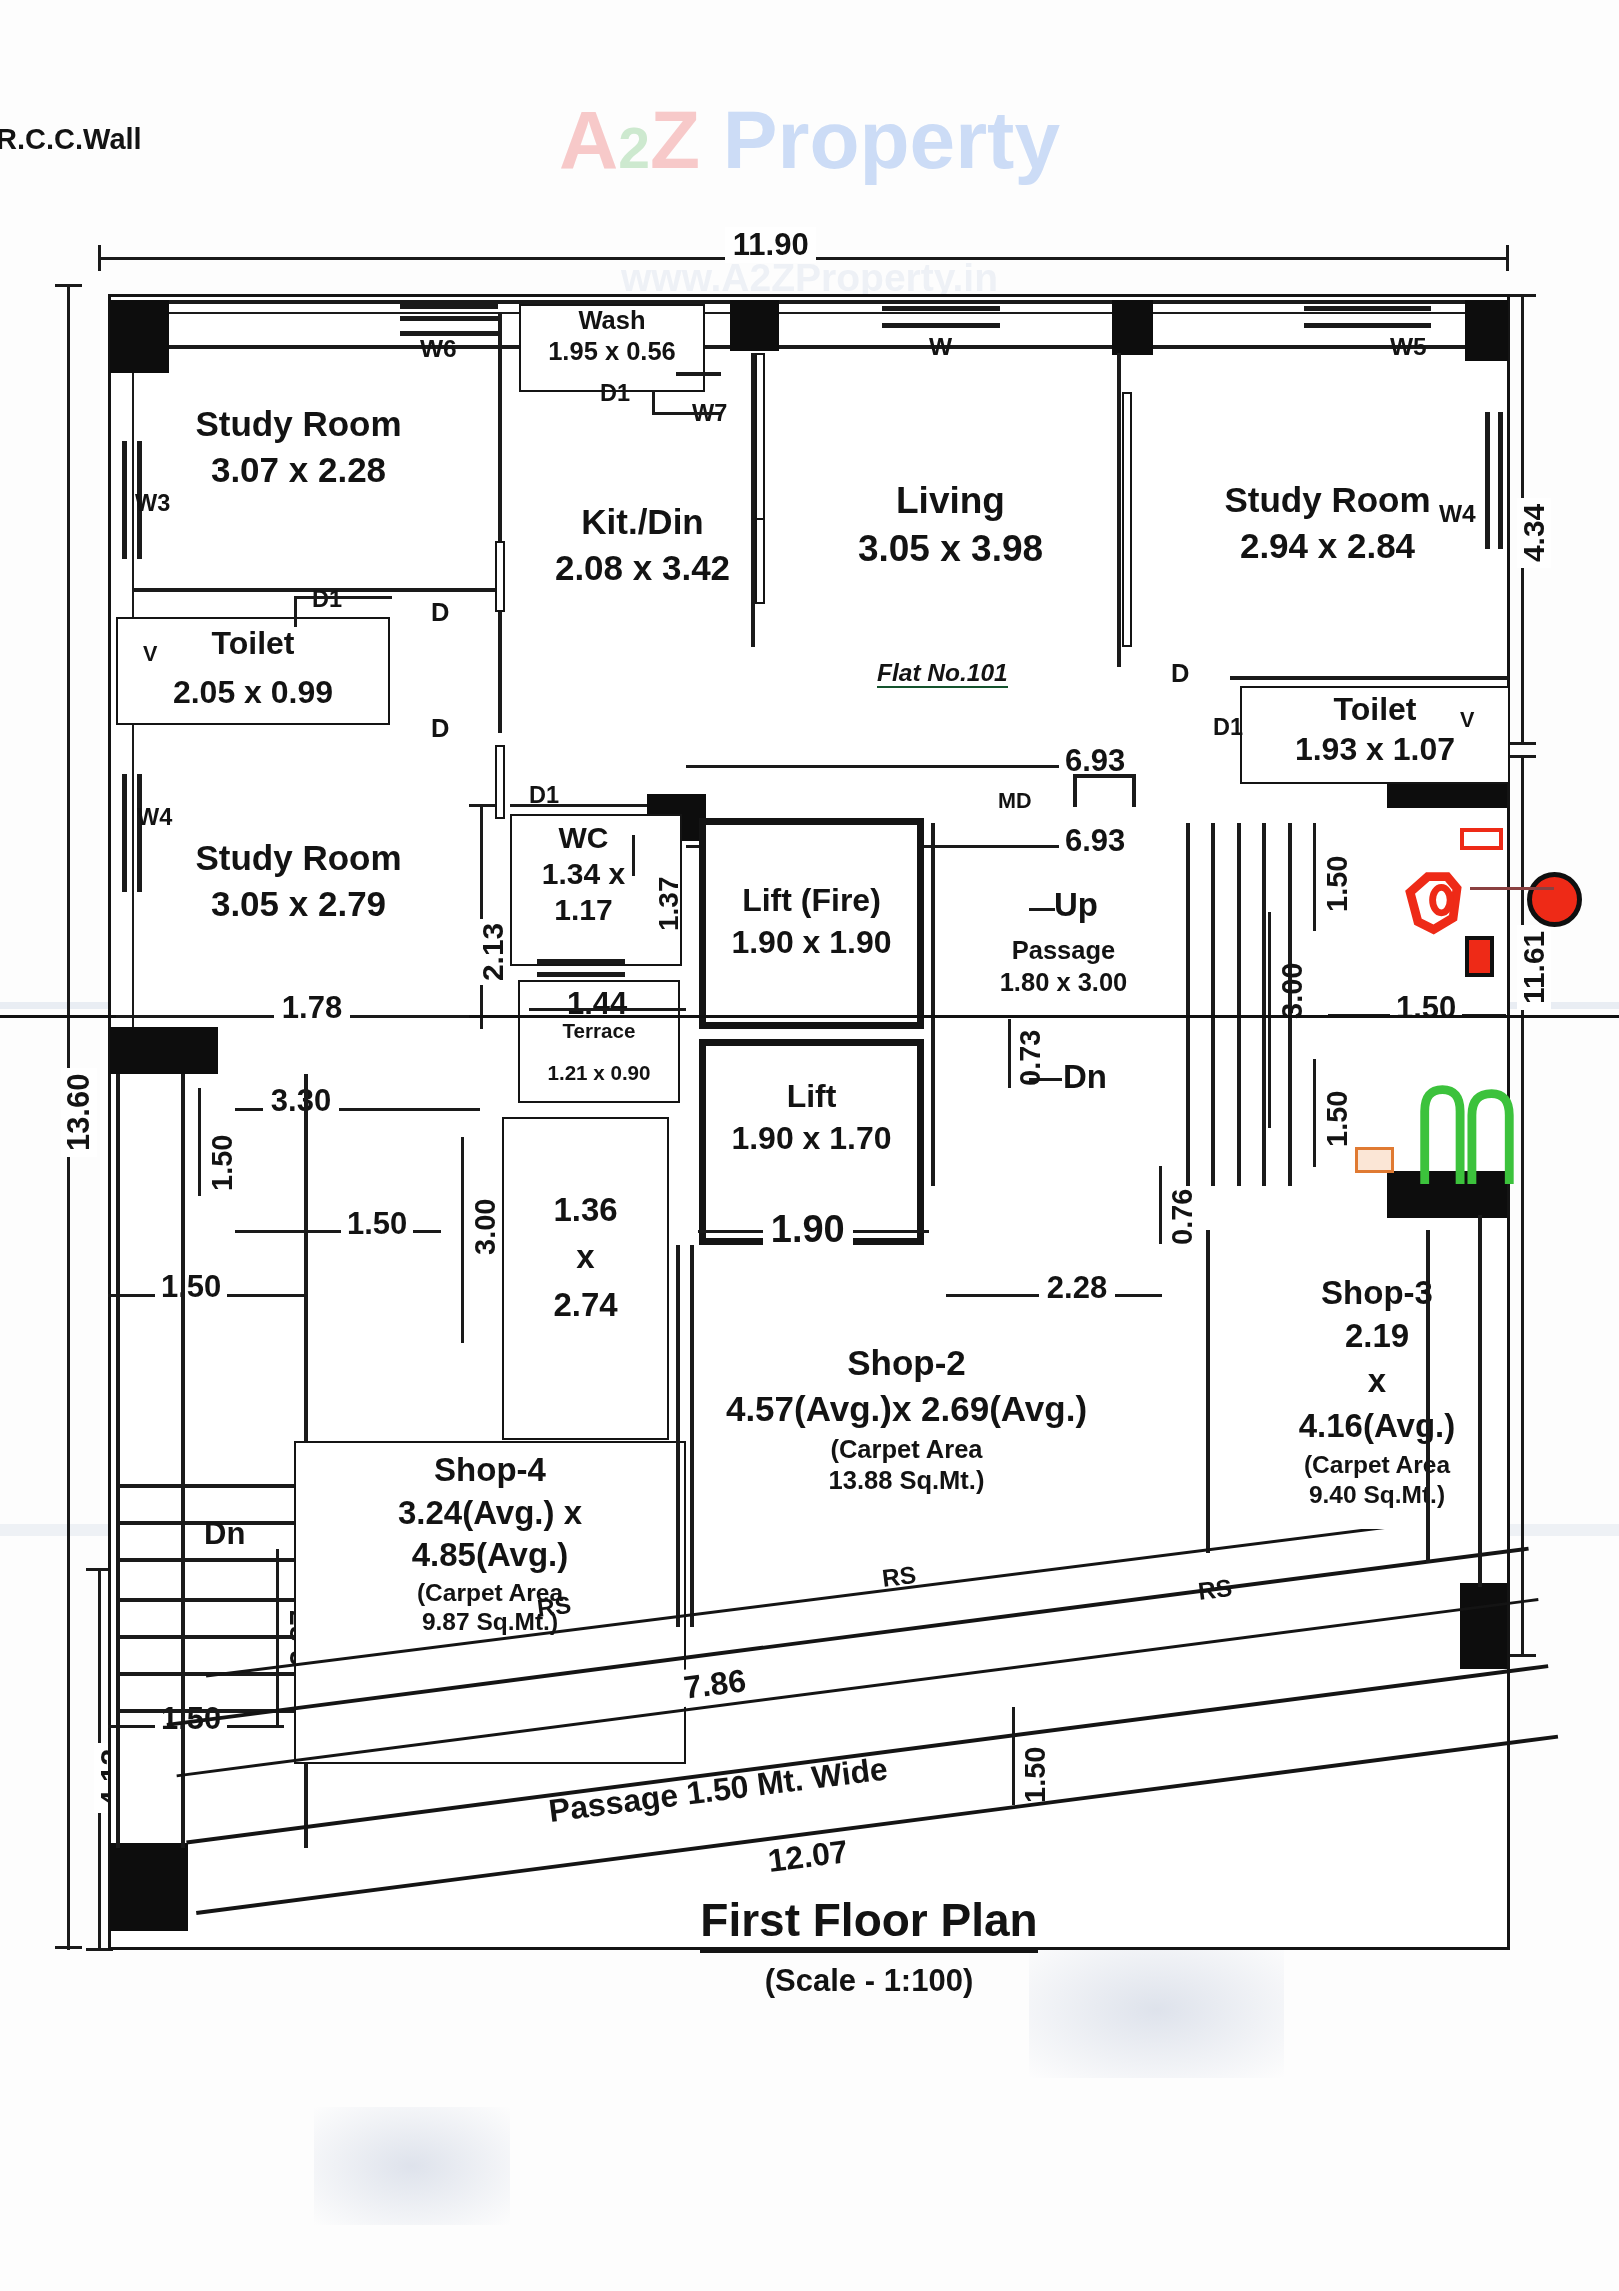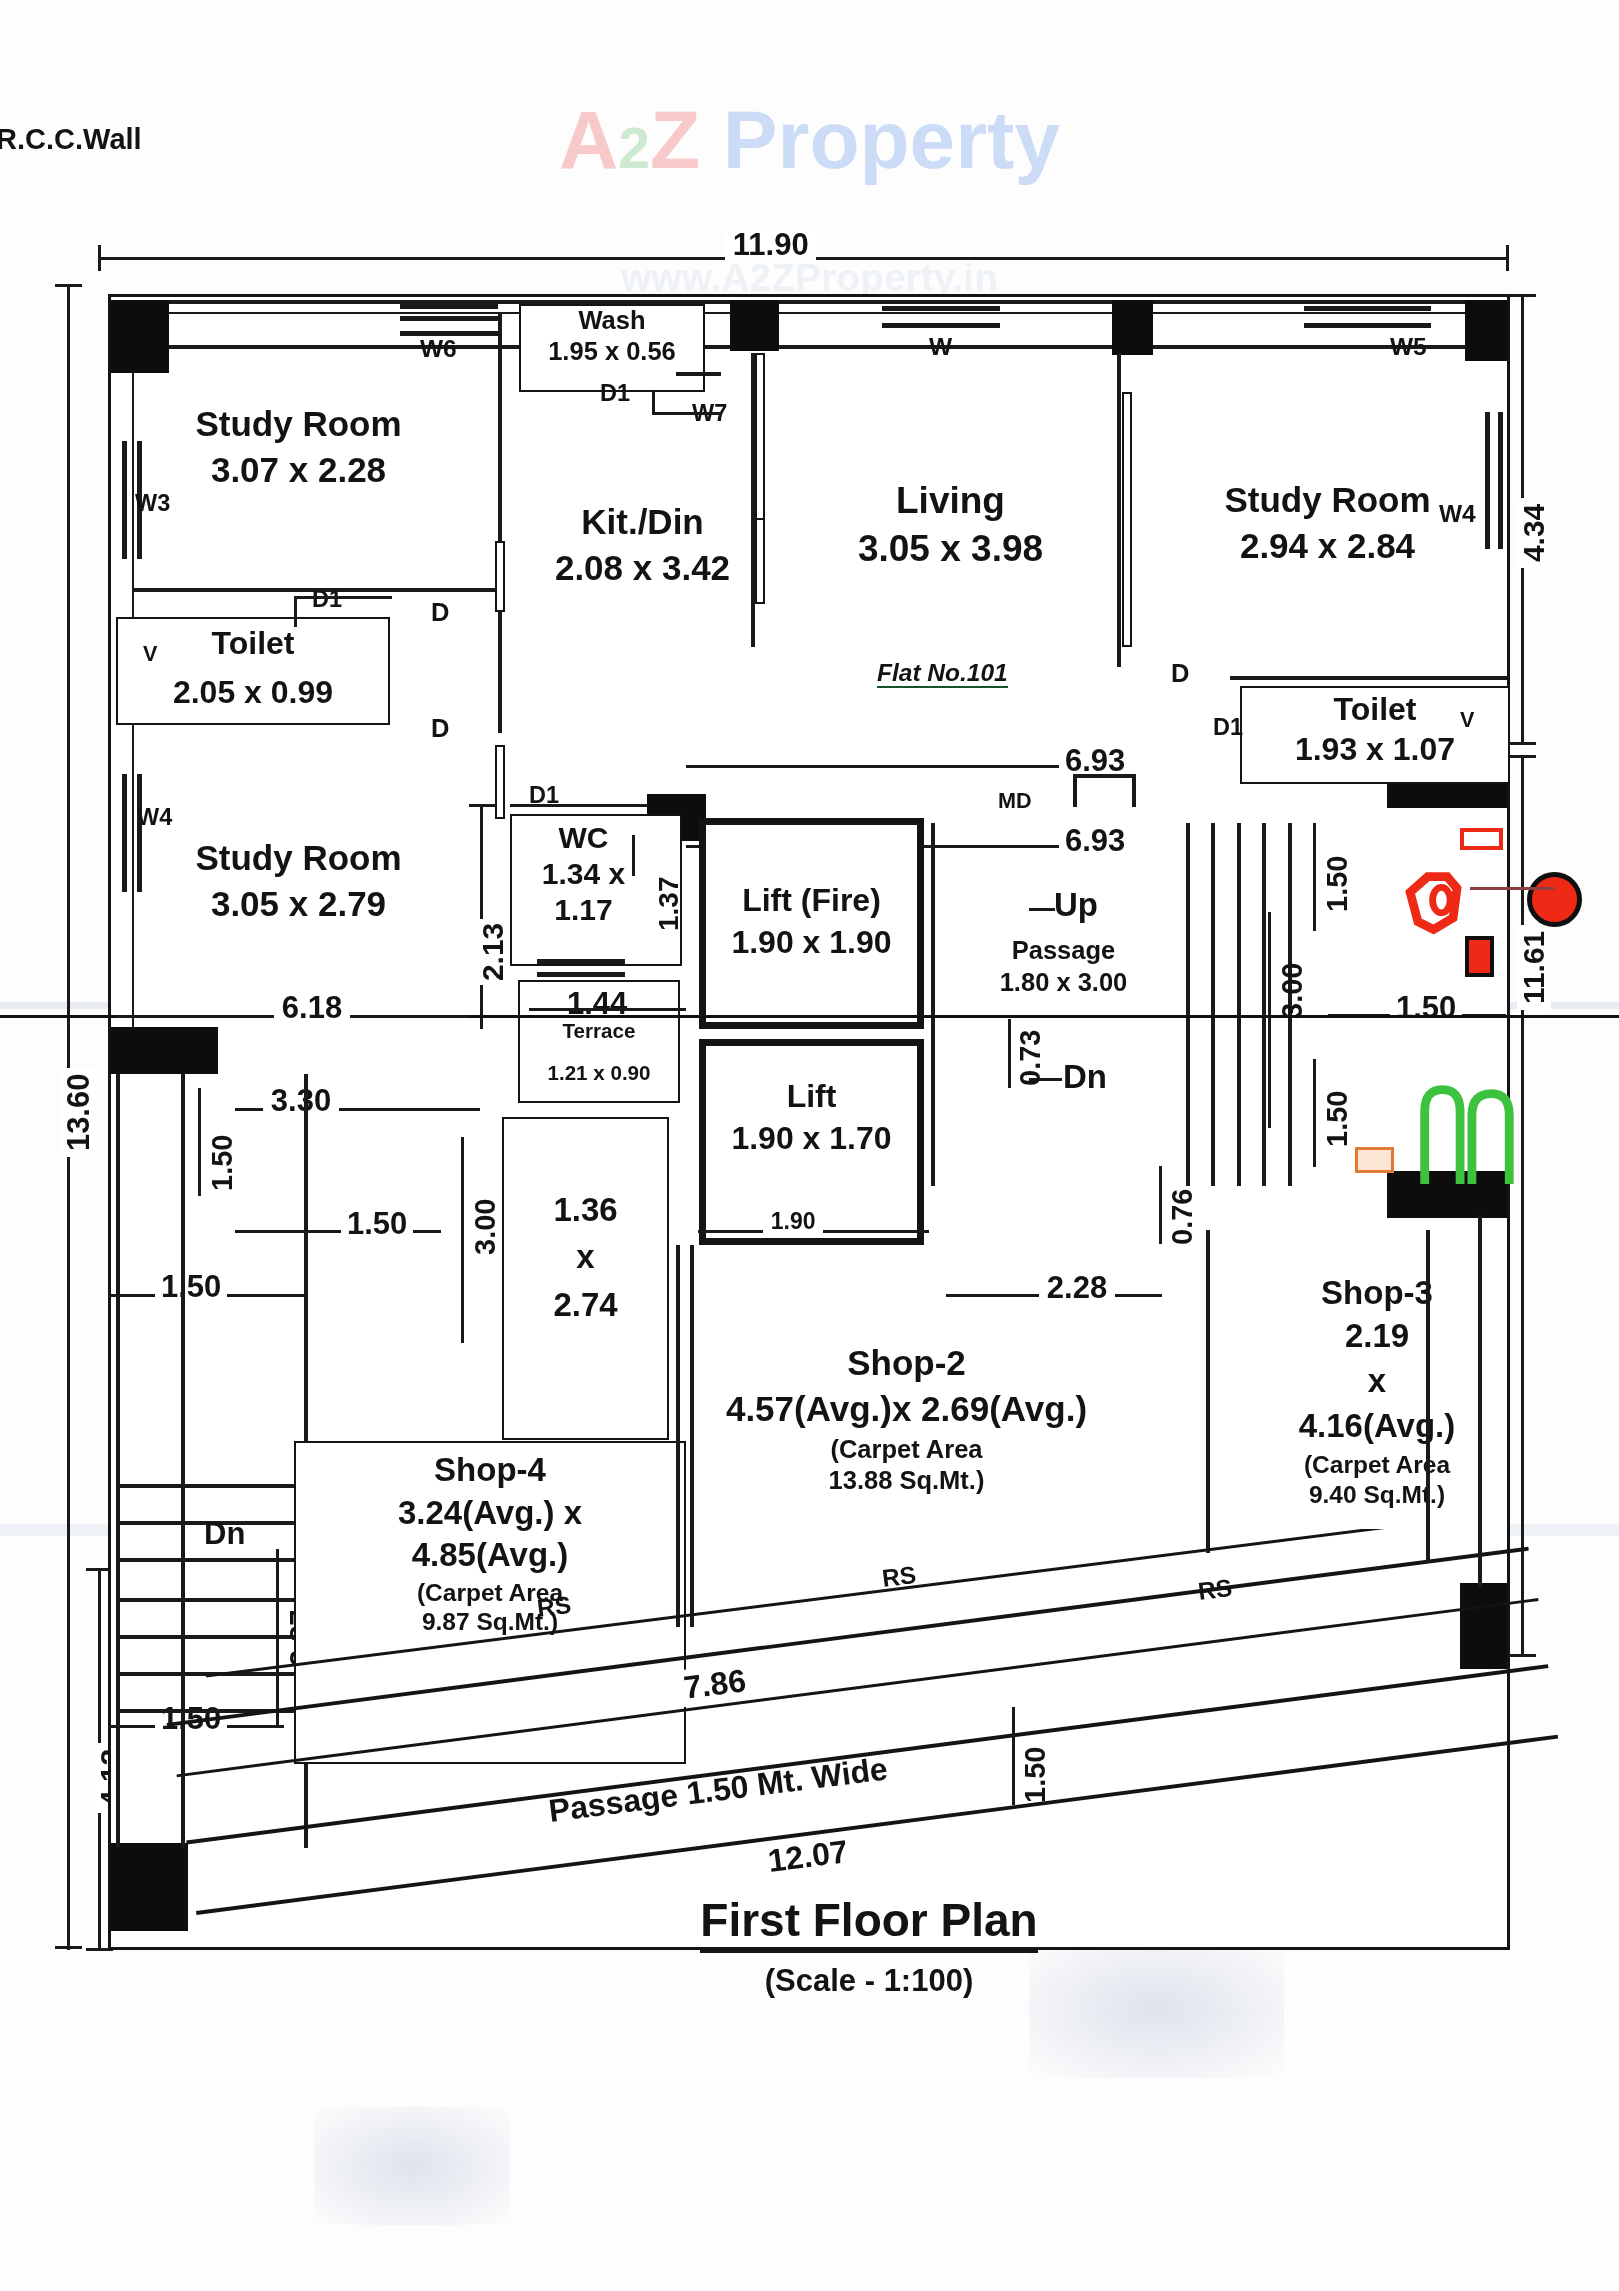--- a/index.html
+++ b/index.html
@@ -241,21 +241,21 @@
     <div style="margin-top:5.9px;">1.90 x 1.90</div>
   </div>
 
   <div class="wall" style="left:699px;top:1039px;width:225px;height:206px;border-width:7.8px;"></div>
   <div class="ctr" style="left:699px;top:1078px;width:225px;font-size:32px;">
     <div>Lift</div>
     <div style="margin-top:5.9px;">1.90 x 1.70</div>
   </div>
 
   <div class="thin" style="left:698px;top:1230px;width:231px;height:2.9px;"></div>
-  <div class="dimtxt" style="left:763px;top:1208px;font-size:23px;background:#fff;padding:0 7.8px;">1.90</div>
+  <div class="dimtxt" style="left:763px;top:1208px;font-size:38px;background:#fff;padding:0 7.8px;">1.90</div>
 
   <div class="ctr" style="left:946px;top:936px;width:235px;font-size:25.5px;">
     <div>Passage</div>
     <div style="margin-top:2.9px;">1.80 x 3.00</div>
   </div>
   <div class="txt" style="left:1054px;top:887px;font-size:33px;">Up</div>
   <div class="thin" style="left:1029px;top:908px;width:25.5px;height:2.9px;"></div>
   <div class="txt" style="left:1063px;top:1059px;font-size:33px;">Dn</div>
   <div class="thin" style="left:1029px;top:1078px;width:33px;height:2.9px;"></div>
 
@@ -284,21 +284,21 @@
   <div class="thin" style="left:1313px;top:823px;width:2.9px;height:108px;"></div>
   <div class="dimtxt rot90" style="left:1321px;top:1147px;font-size:29px;">1.50</div>
   <div class="thin" style="left:1313px;top:1059px;width:2.9px;height:108px;"></div>
 
   <div class="thin" style="left:1328px;top:1014px;width:178px;height:2.9px;"></div>
   <div class="dimtxt" style="left:1390px;top:990px;font-size:31px;background:#fff;padding:0 5.9px;">1.50</div>
 
   <div class="thin" style="left:0px;top:1015px;width:1619px;height:2.9px;background:#111;"></div>
 
   <div class="thin" style="left:116px;top:1015px;width:353px;height:2.9px;"></div>
-  <div class="dimtxt" style="left:274px;top:990px;font-size:31px;background:#fff;padding:0 7.8px;">6.18</div>
+  <div class="dimtxt" style="left:274px;top:990px;font-size:31px;background:#fff;padding:0 7.8px;">1.78</div>
 
   <div class="thin" style="left:235px;top:1108px;width:245px;height:2.9px;"></div>
   <div class="dimtxt" style="left:263px;top:1083px;font-size:31px;background:#fff;padding:0 7.8px;">3.30</div>
 
   <div class="thin" style="left:235px;top:1230px;width:206px;height:2.9px;"></div>
   <div class="dimtxt" style="left:341px;top:1206px;font-size:31px;background:#fff;padding:0 5.9px;">1.50</div>
 
   <div class="thin" style="left:108px;top:1294px;width:196px;height:2.9px;"></div>
   <div class="dimtxt" style="left:155px;top:1269px;font-size:31px;background:#fff;padding:0 5.9px;">1.50</div>
 

